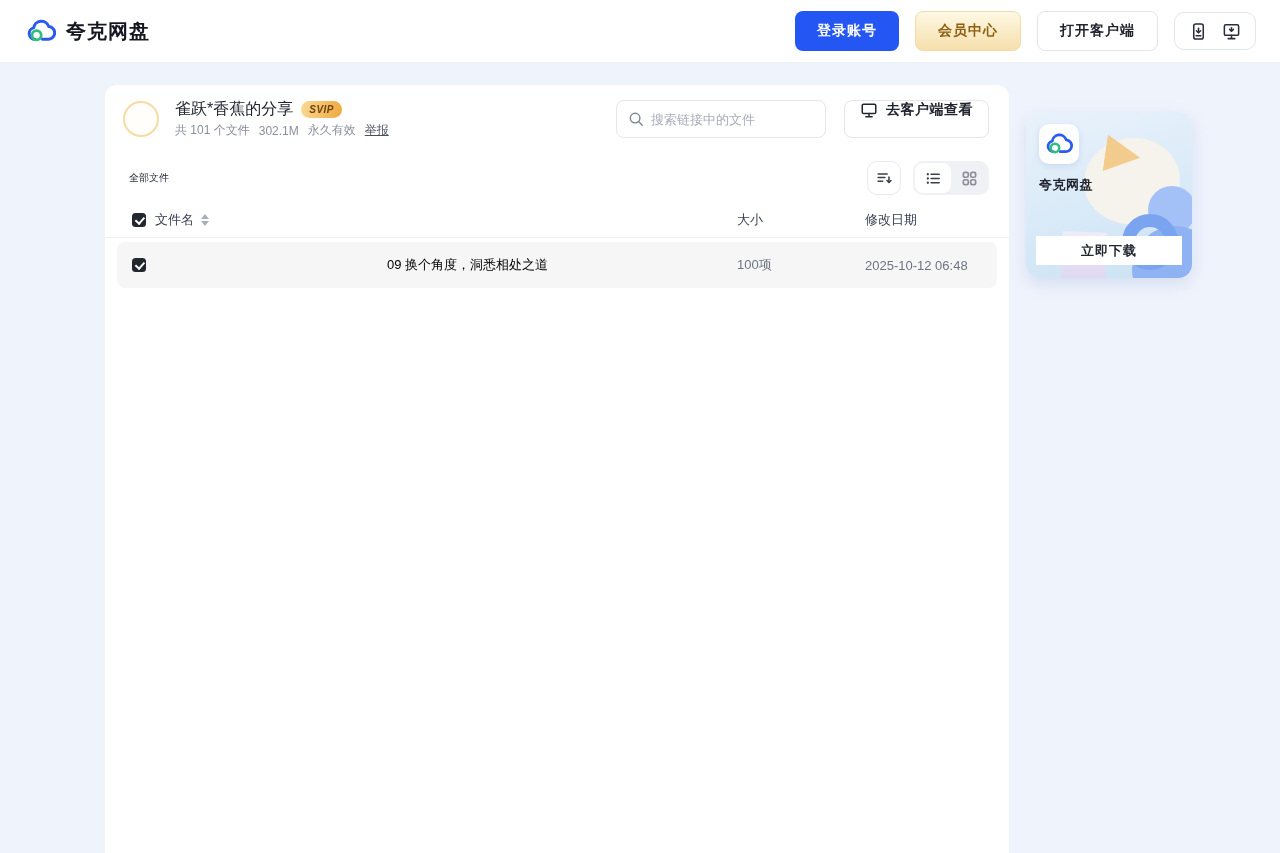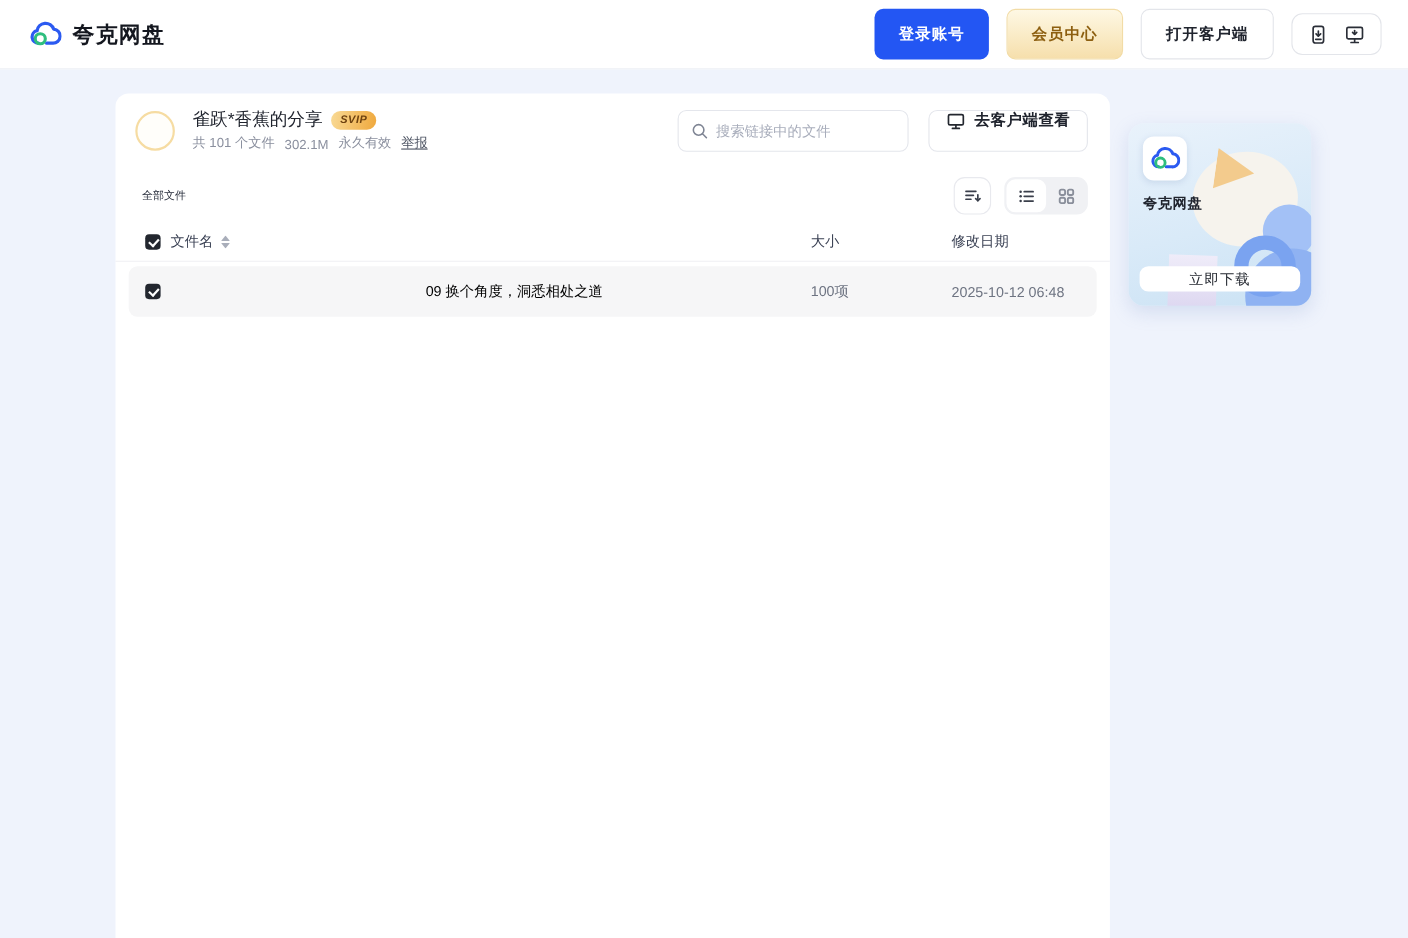--- a/index.html
+++ b/index.html
@@ -11,21 +11,21 @@
 
   
   .topbar {
     height:63px; background:#fff; display:flex; align-items:center;
     padding:0 24px 0 26px; border-bottom:1px solid #EEF0F5;
   }
   .brand { display:flex; align-items:center; gap:10px; }
   .brand-name { font-size:20px; font-weight:bold; color:#14171F; letter-spacing:1px; }
   .topbar-right { margin-left:auto; display:flex; align-items:center; gap:16px; }
   .btn {
-    height:46px; border-radius:8px; display:flex; align-items:center; justify-content:center;
+    height:40px; border-radius:8px; display:flex; align-items:center; justify-content:center;
     font-size:14px; font-weight:bold; padding:8px 22px; cursor:pointer; border:none; letter-spacing:1px;
   }
   .btn-login { background:#2356F3; color:#fff; }
   .btn-member {
     background:linear-gradient(180deg,#FEF8E4 0%,#F6DFAC 100%);
     border:1px solid #F2DCA6; color:#8D5F10;
   }
   .btn-client { background:#fff; border:1px solid #E3E5EA; color:#20242E; }
   .device-group {
     height:38px; width:82px; background:#fff; border:1px solid #E3E5EA; border-radius:10px;
@@ -149,23 +149,23 @@
     position:absolute; left:36px; bottom:-6px; width:44px; height:52px;
     background:linear-gradient(180deg,#EFECF9 0%,#DCD6F0 100%); transform:rotate(2deg);
   }
   .promo-appicon {
     position:absolute; left:13px; top:12px; width:40px; height:40px; background:#fff;
     border-radius:10px; display:flex; align-items:center; justify-content:center;
     box-shadow:0 2px 6px rgba(100,130,180,.18);
   }
   .promo-appname { position:absolute; left:13px; top:64px; font-size:13px; font-weight:bold; color:#20242E; letter-spacing:.5px; }
   .promo-download {
-    position:absolute; left:10px; right:10px; bottom:13px; height:23px;
-    background:#fff; border-radius:8px; display:flex; align-items:center; justify-content:center;
-    font-size:13px; font-weight:normal; color:#23272F; letter-spacing:1px;
+    position:absolute; left:10px; right:10px; bottom:13px; height:29px;
+    background:#fff; border-radius:0; display:flex; align-items:center; justify-content:center;
+    font-size:13px; font-weight:bold; color:#23272F; letter-spacing:1px;
   }
 </style>
 </head>
 <body>
 
 <div class="topbar">
   <div class="brand">
     <span class="icon-btn">
       <svg width="30" height="27" viewBox="0 0 44 40" fill="none">
         <path d="M13 31.5 a8.5 8.5 0 0 1 -1.8 -16.8 A11.5 11.5 0 0 1 33.5 12.5 A8 8 0 0 1 32 31.5 H24" stroke="#2B5AF1" stroke-width="4.4" stroke-linecap="round" stroke-linejoin="round"></path>

